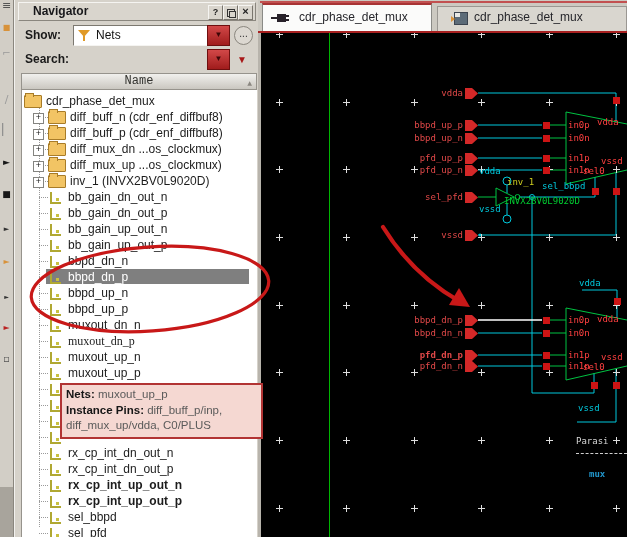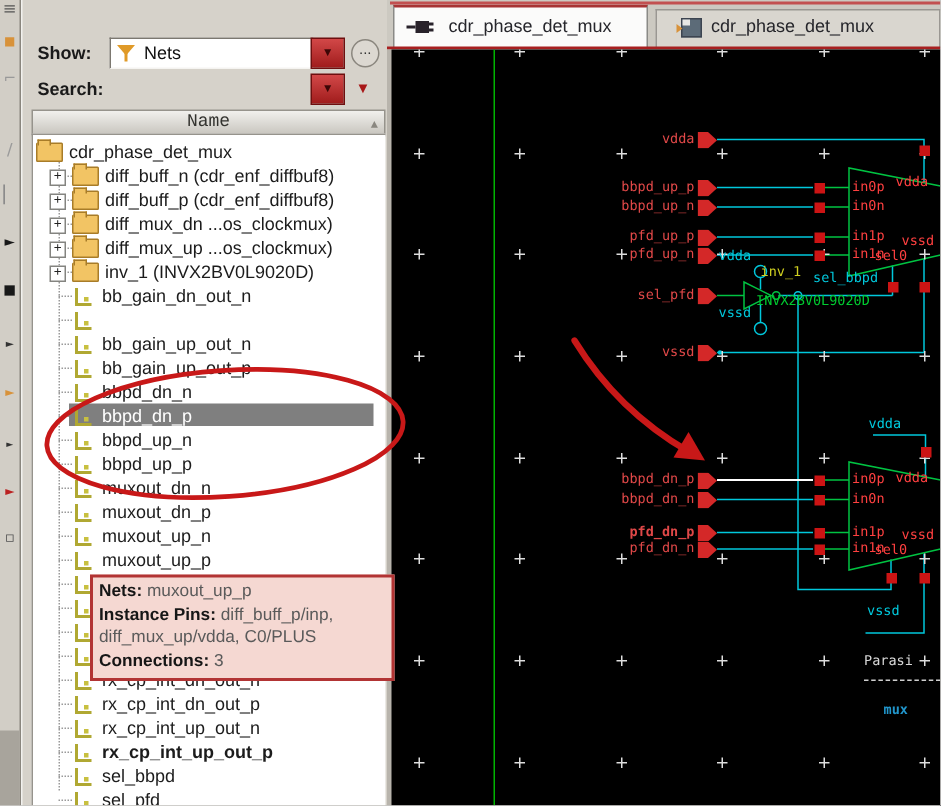--- a/index.html
+++ b/index.html
@@ -128,20 +128,29 @@
       <span class="sicon" style="top: 158px; color: rgb(24, 24, 24); font-size: 9px;">►</span>
       <span class="sicon" style="top: 190px; color: rgb(24, 24, 24); font-size: 9px;">■</span>
       <span class="sicon" style="top: 226px; color: rgb(51, 51, 51); font-size: 7px;">►</span>
       <span class="sicon" style="top: 258px; color: rgb(216, 146, 58); font-size: 8px;">►</span>
       <span class="sicon" style="top: 294px; color: rgb(51, 51, 51); font-size: 6px;">►</span>
       <span class="sicon" style="top: 324px; color: rgb(187, 34, 34); font-size: 8px;">►</span>
       <span class="sicon" style="top: 354px; color: rgb(85, 85, 85); font-size: 10px;">▫</span>
     </div>
 
   <div id="navigator">
+    <div id="nav-titlebar">
+      <span id="nav-title">Navigator</span>
+      <span class="tbtn" id="btn-help">?</span>
+      <span class="tbtn" id="btn-float">
+          <i></i>
+          <i></i>
+        </span>
+      <span class="tbtn" id="btn-close">×</span>
+    </div>
 
     <div style="position:absolute;left:0;right:0;top:25px;height:20px;">
       <span class="formlabel" style="top:3px;">Show:</span>
       <span class="combo">
         <span class="funnel"></span>
         <span class="val">Nets</span>
       </span>
       <span class="ddbtn">▼</span>
       <span id="dots-btn">...</span>
     </div>
@@ -194,20 +203,21 @@
           <span class="txt" style="position: absolute; left: 48px; top: 1px;">inv_1 (INVX2BV0L9020D)</span>
         </div>
         <div class="trow" style="top: 99px;">
           <span class="stub"></span>
           <span class="neticon"></span>
           <span class="txt" style="position: absolute; left: 46px; top: 1px;">bb_gain_dn_out_n</span>
         </div>
         <div class="trow" style="top: 115px;">
           <span class="stub"></span>
           <span class="neticon"></span>
+          <span class="txt" style="position: absolute; left: 46px; top: 1px;">bb_gain_dn_out_p</span>
         </div>
         <div class="trow" style="top: 131px;">
           <span class="stub"></span>
           <span class="neticon"></span>
           <span class="txt" style="position: absolute; left: 46px; top: 1px;">bb_gain_up_out_n</span>
         </div>
         <div class="trow" style="top: 147px;">
           <span class="stub"></span>
           <span class="neticon"></span>
           <span class="txt" style="position: absolute; left: 46px; top: 1px;">bb_gain_up_out_p</span>
@@ -231,21 +241,21 @@
         <div class="trow" style="top: 211px;">
           <span class="stub"></span>
           <span class="neticon"></span>
           <span class="txt" style="position: absolute; left: 46px; top: 1px;">bbpd_up_p</span>
         </div>
         <div class="trow" style="top: 227px;">
           <span class="stub"></span>
           <span class="neticon"></span>
           <span class="txt" style="position: absolute; left: 46px; top: 1px;">muxout_dn_n</span>
         </div>
-        <div class="trow" style="top: 243px;">
+        <div class="trow" style="top: 243px; font-family: Liberation Serif, serif;">
           <span class="stub"></span>
           <span class="neticon"></span>
           <span class="txt" style="position: absolute; left: 46px; top: 1px;">muxout_dn_p</span>
         </div>
         <div class="trow" style="top: 259px;">
           <span class="stub"></span>
           <span class="neticon"></span>
           <span class="txt" style="position: absolute; left: 46px; top: 1px;">muxout_up_n</span>
         </div>
         <div class="trow" style="top: 275px;">
@@ -276,21 +286,21 @@
         <div class="trow" style="top: 355px;">
           <span class="stub"></span>
           <span class="neticon"></span>
           <span class="txt" style="position: absolute; left: 46px; top: 1px;">rx_cp_int_dn_out_n</span>
         </div>
         <div class="trow" style="top: 371px;">
           <span class="stub"></span>
           <span class="neticon"></span>
           <span class="txt" style="position: absolute; left: 46px; top: 1px;">rx_cp_int_dn_out_p</span>
         </div>
-        <div class="trow" style="top: 387px;">
+        <div class="trow" style="top: 387px; font-weight: bold;">
           <span class="stub"></span>
           <span class="neticon"></span>
           <span class="txt" style="position: absolute; left: 46px; top: 1px;">rx_cp_int_up_out_n</span>
         </div>
         <div class="trow" style="top: 403px; font-weight: bold;">
           <span class="stub"></span>
           <span class="neticon"></span>
           <span class="txt" style="position: absolute; left: 46px; top: 1px;">rx_cp_int_up_out_p</span>
         </div>
         <div class="trow" style="top: 419px;">
@@ -304,22 +314,20 @@
           <span class="txt" style="position: absolute; left: 46px; top: 1px;">sel_pfd</span>
         </div>
       </div>
 
     <div id="tooltip">
       <div class="tt-line"><b>Nets:</b>
         <span>muxout_up_p</span></div>
       <div class="tt-line"><b>Instance Pins:</b>
         <span>diff_buff_p/inp,</span></div>
       <div class="tt-line"><span>diff_mux_up/vdda, C0/PLUS</span></div>
-      <div class="tt-line"><b>Connections:</b>
-        <span>3</span></div>
     </div>
   </div>
 
   <div id="tabbar">
     <div id="tabbar-topline"></div>
     <div class="tab" id="tab-active">
       <span class="plug-ico"></span>
       <span class="tlabel">cdr_phase_det_mux</span>
     </div>
     <div class="tab" id="tab-inactive">

